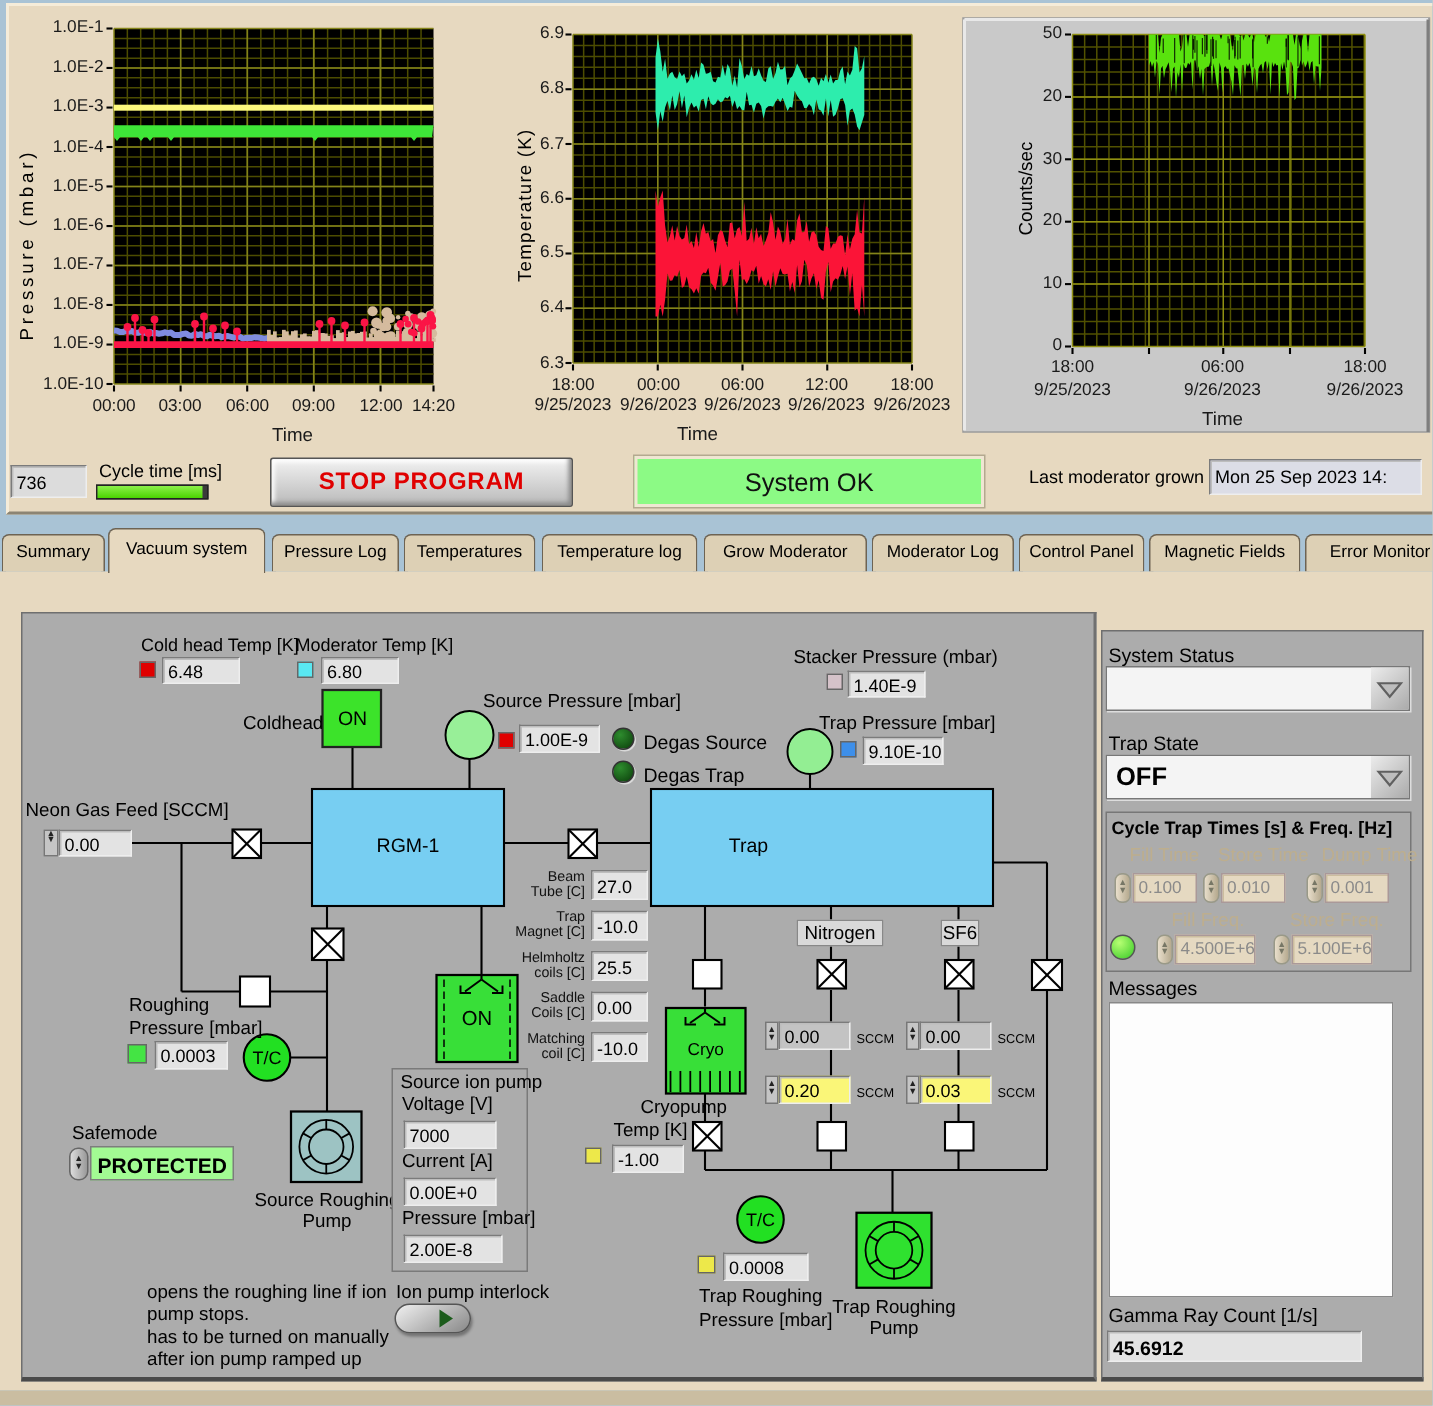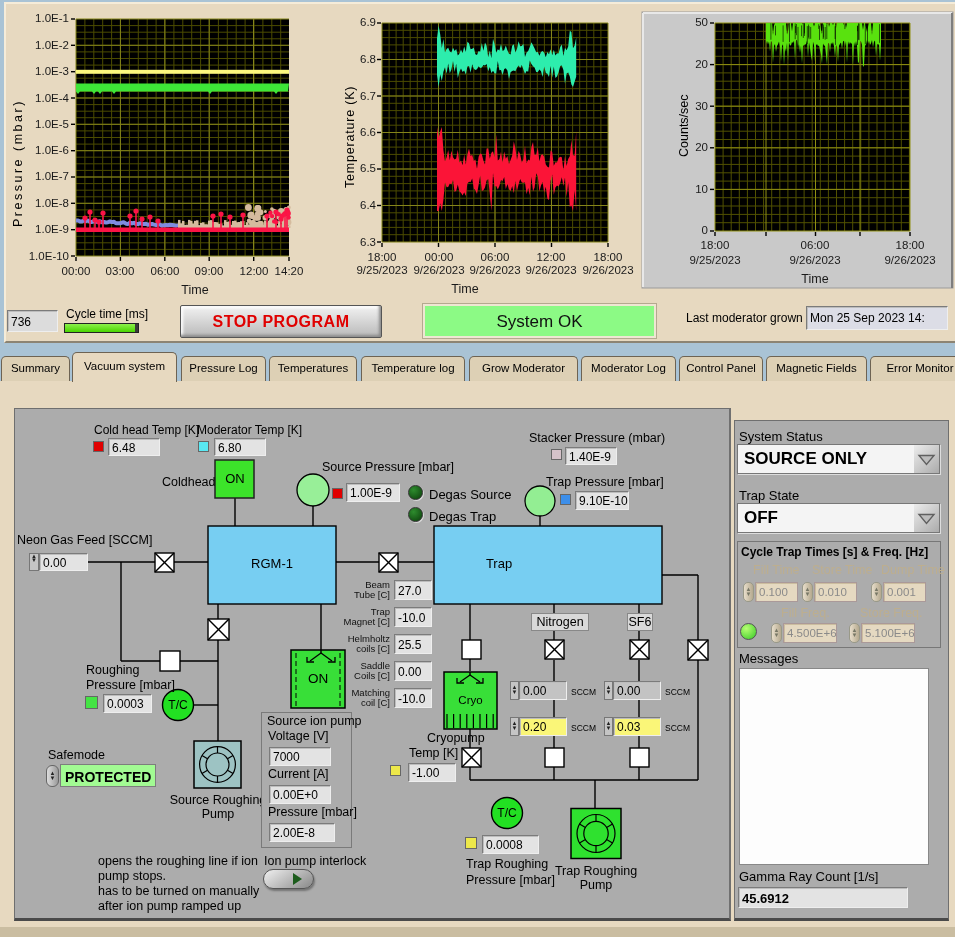--- a/index.html
+++ b/index.html
@@ -707,21 +707,20 @@
 <div class="abs" style="left:604px;top:717px;width:9px;height:19px;background:#c5c5c5;border:1px solid #777;font-size:6px;line-height:5px;text-align:center;color:#222;padding-top:3px">▲<br>▼</div>
 <div class="fld" style="left:613px;top:717px;width:48px;height:19px;padding-top:2px;background:#faf678">0.03</div>
 <div class="lbl" style="left:665px;top:723px;font-size:8.5px">SCCM</div>
 <div class="sq" style="left:465px;top:837px;width:12px;height:12px;background:#ede84a"></div>
 <div class="fld" style="left:482px;top:835px;width:57px;height:19px;padding-top:2px">0.0008</div>
 <div class="lbl" style="left:466px;top:857px;font-size:12.5px">Trap Roughing</div>
 <div class="lbl" style="left:466px;top:873px;font-size:12.5px">Pressure [mbar]</div>
 <div class="abs" style="left:550px;top:864px;width:92px;text-align:center;font-size:12.5px">Trap Roughing<br>Pump</div>
 <div class="lbl" style="left:739px;top:429px;font-size:13px">System Status</div>
 <div class="abs" style="left:737px;top:444px;width:203px;height:30px;background:#f4f4f4;border:1px solid #777;box-shadow:1px 1px 0 #ddd">
-    <div style="font-weight:bold;font-size:17px;padding:4px 0 0 6px;color:#000">SOURCE ONLY</div>
     <div style="position:absolute;right:0;top:0;width:25px;height:28px;background:linear-gradient(135deg,#ececec,#ababab)"></div>
     <svg style="position:absolute;right:3px;top:8px" width="19" height="14">
       <path d="M2,2.5 L17,2.5 L9.5,11.5 Z" fill="#bdbdbd" stroke="#606060" stroke-width="1.4"></path>
     </svg>
   </div>
 <div class="lbl" style="left:739px;top:488px;font-size:13px">Trap State</div>
 <div class="abs" style="left:737px;top:503px;width:203px;height:30px;background:#f4f4f4;border:1px solid #777;box-shadow:1px 1px 0 #ddd">
     <div style="font-weight:bold;font-size:17px;padding:4px 0 0 6px;color:#000">OFF</div>
     <div style="position:absolute;right:0;top:0;width:25px;height:28px;background:linear-gradient(135deg,#ececec,#ababab)"></div>
     <svg style="position:absolute;right:3px;top:8px" width="19" height="14">

